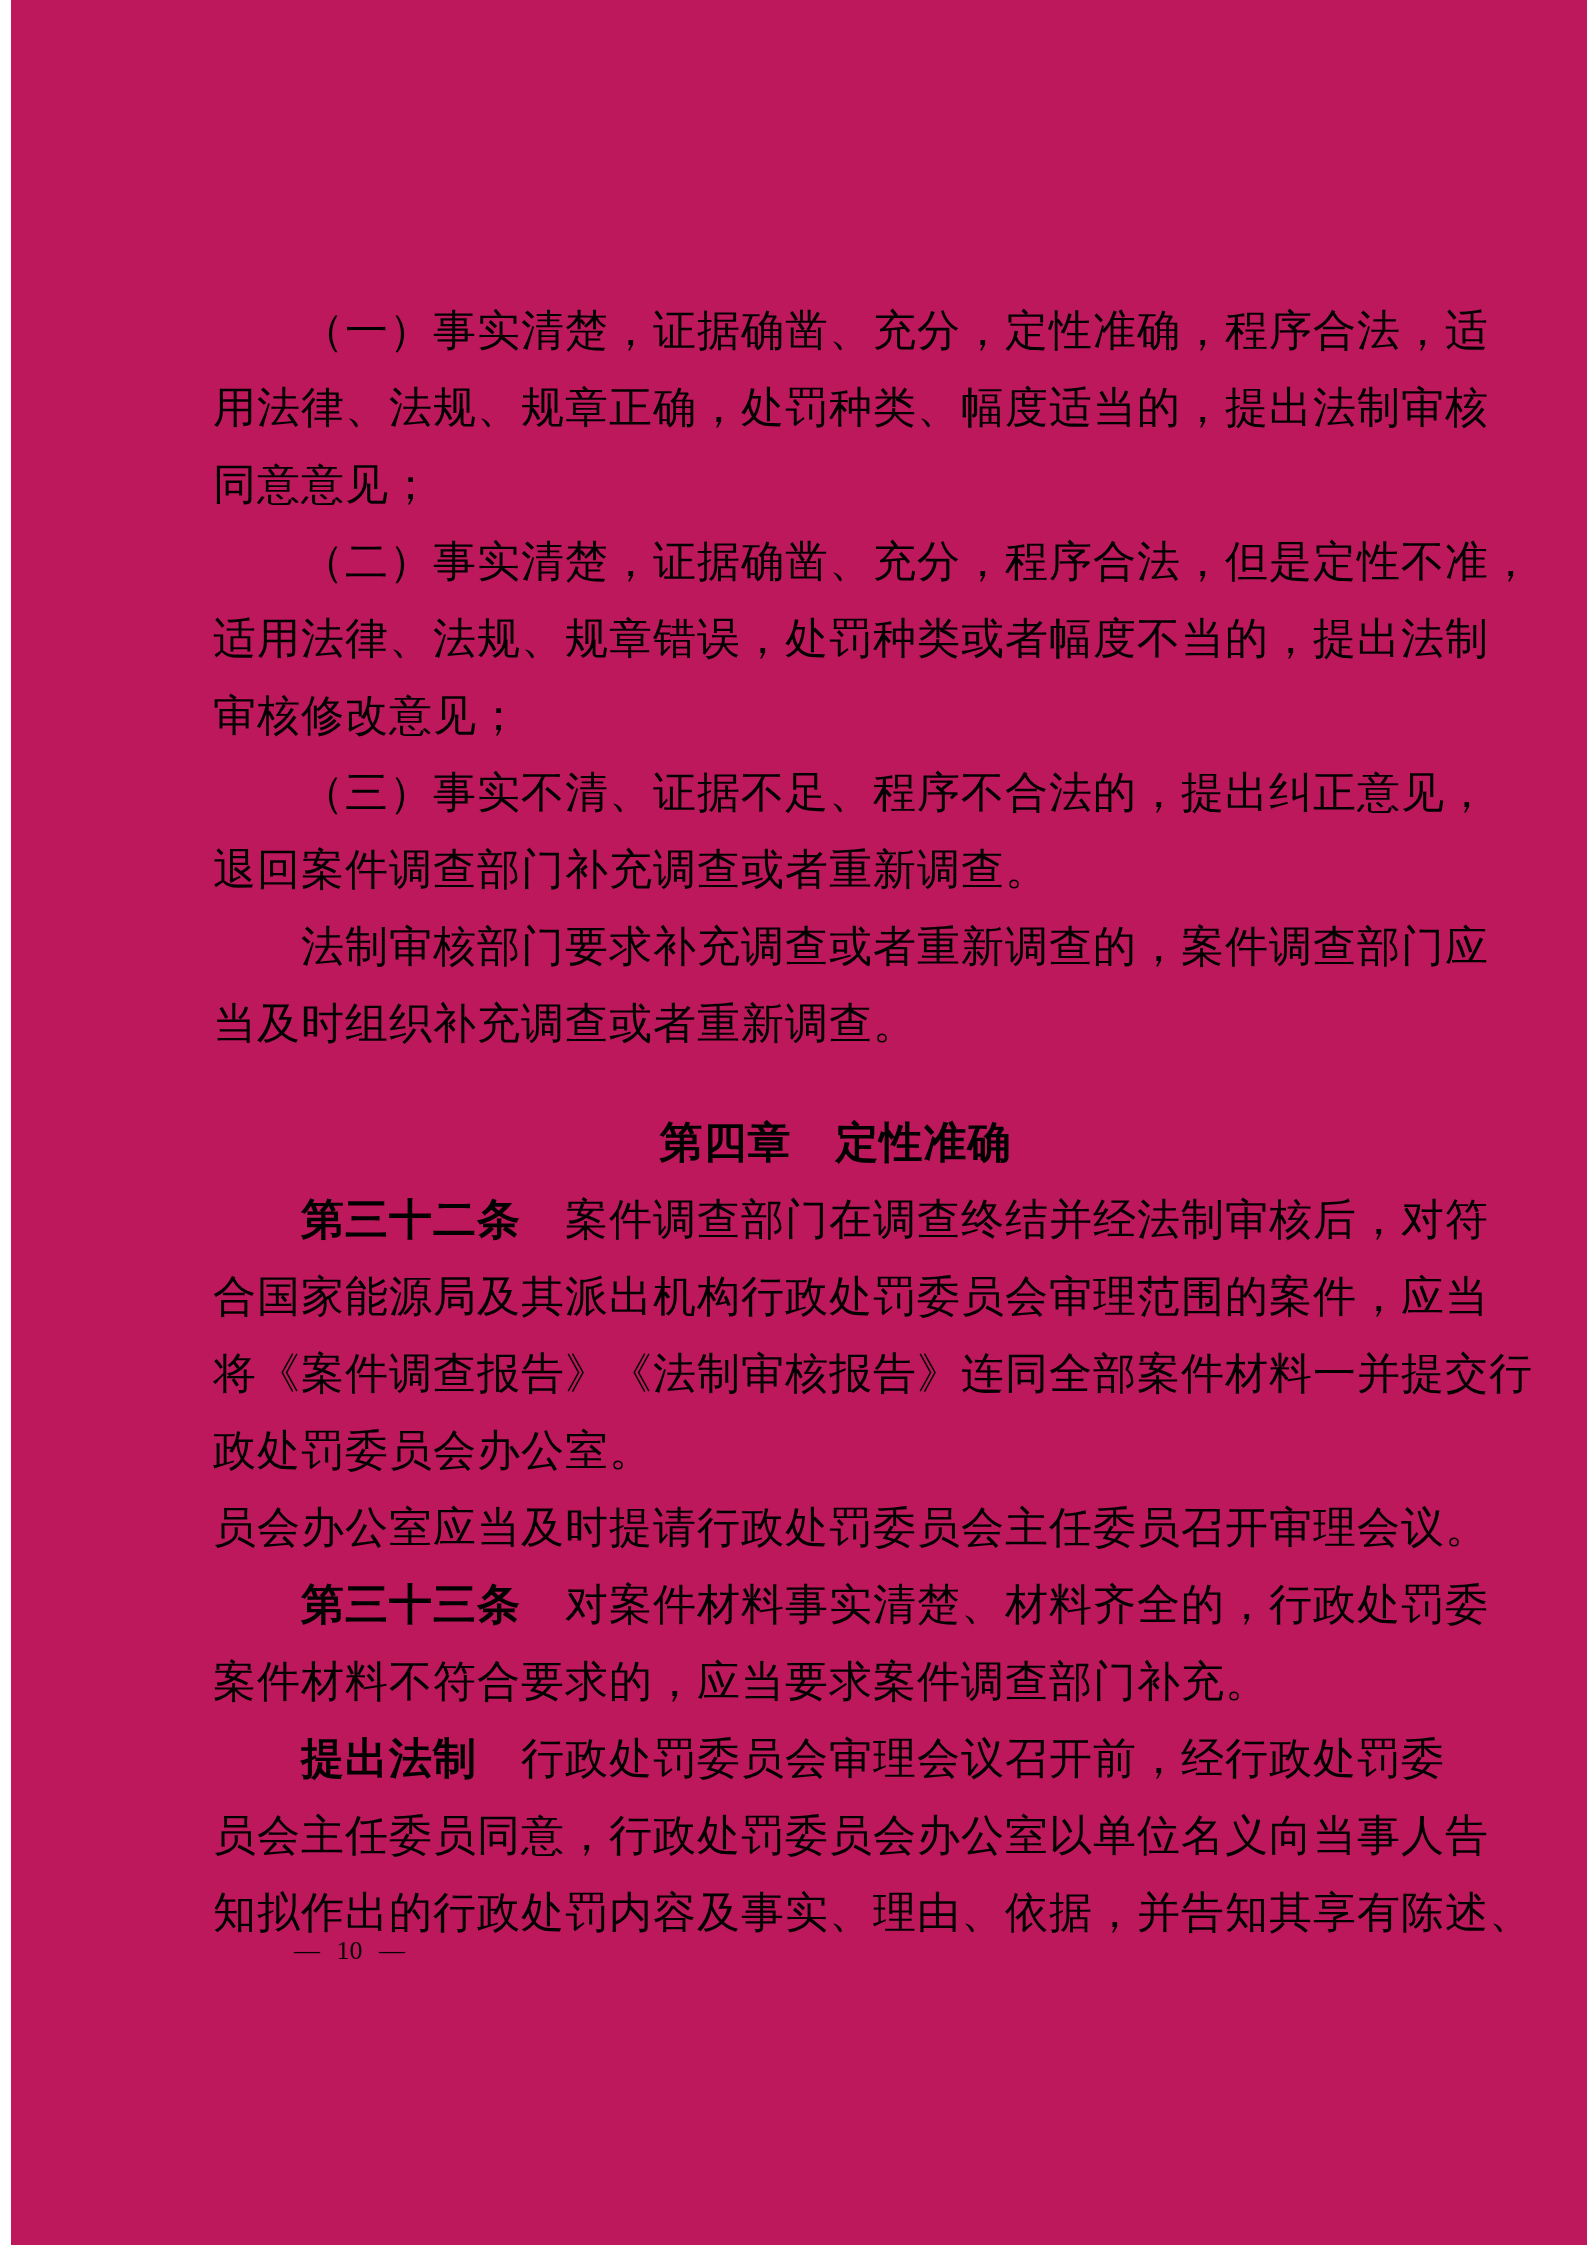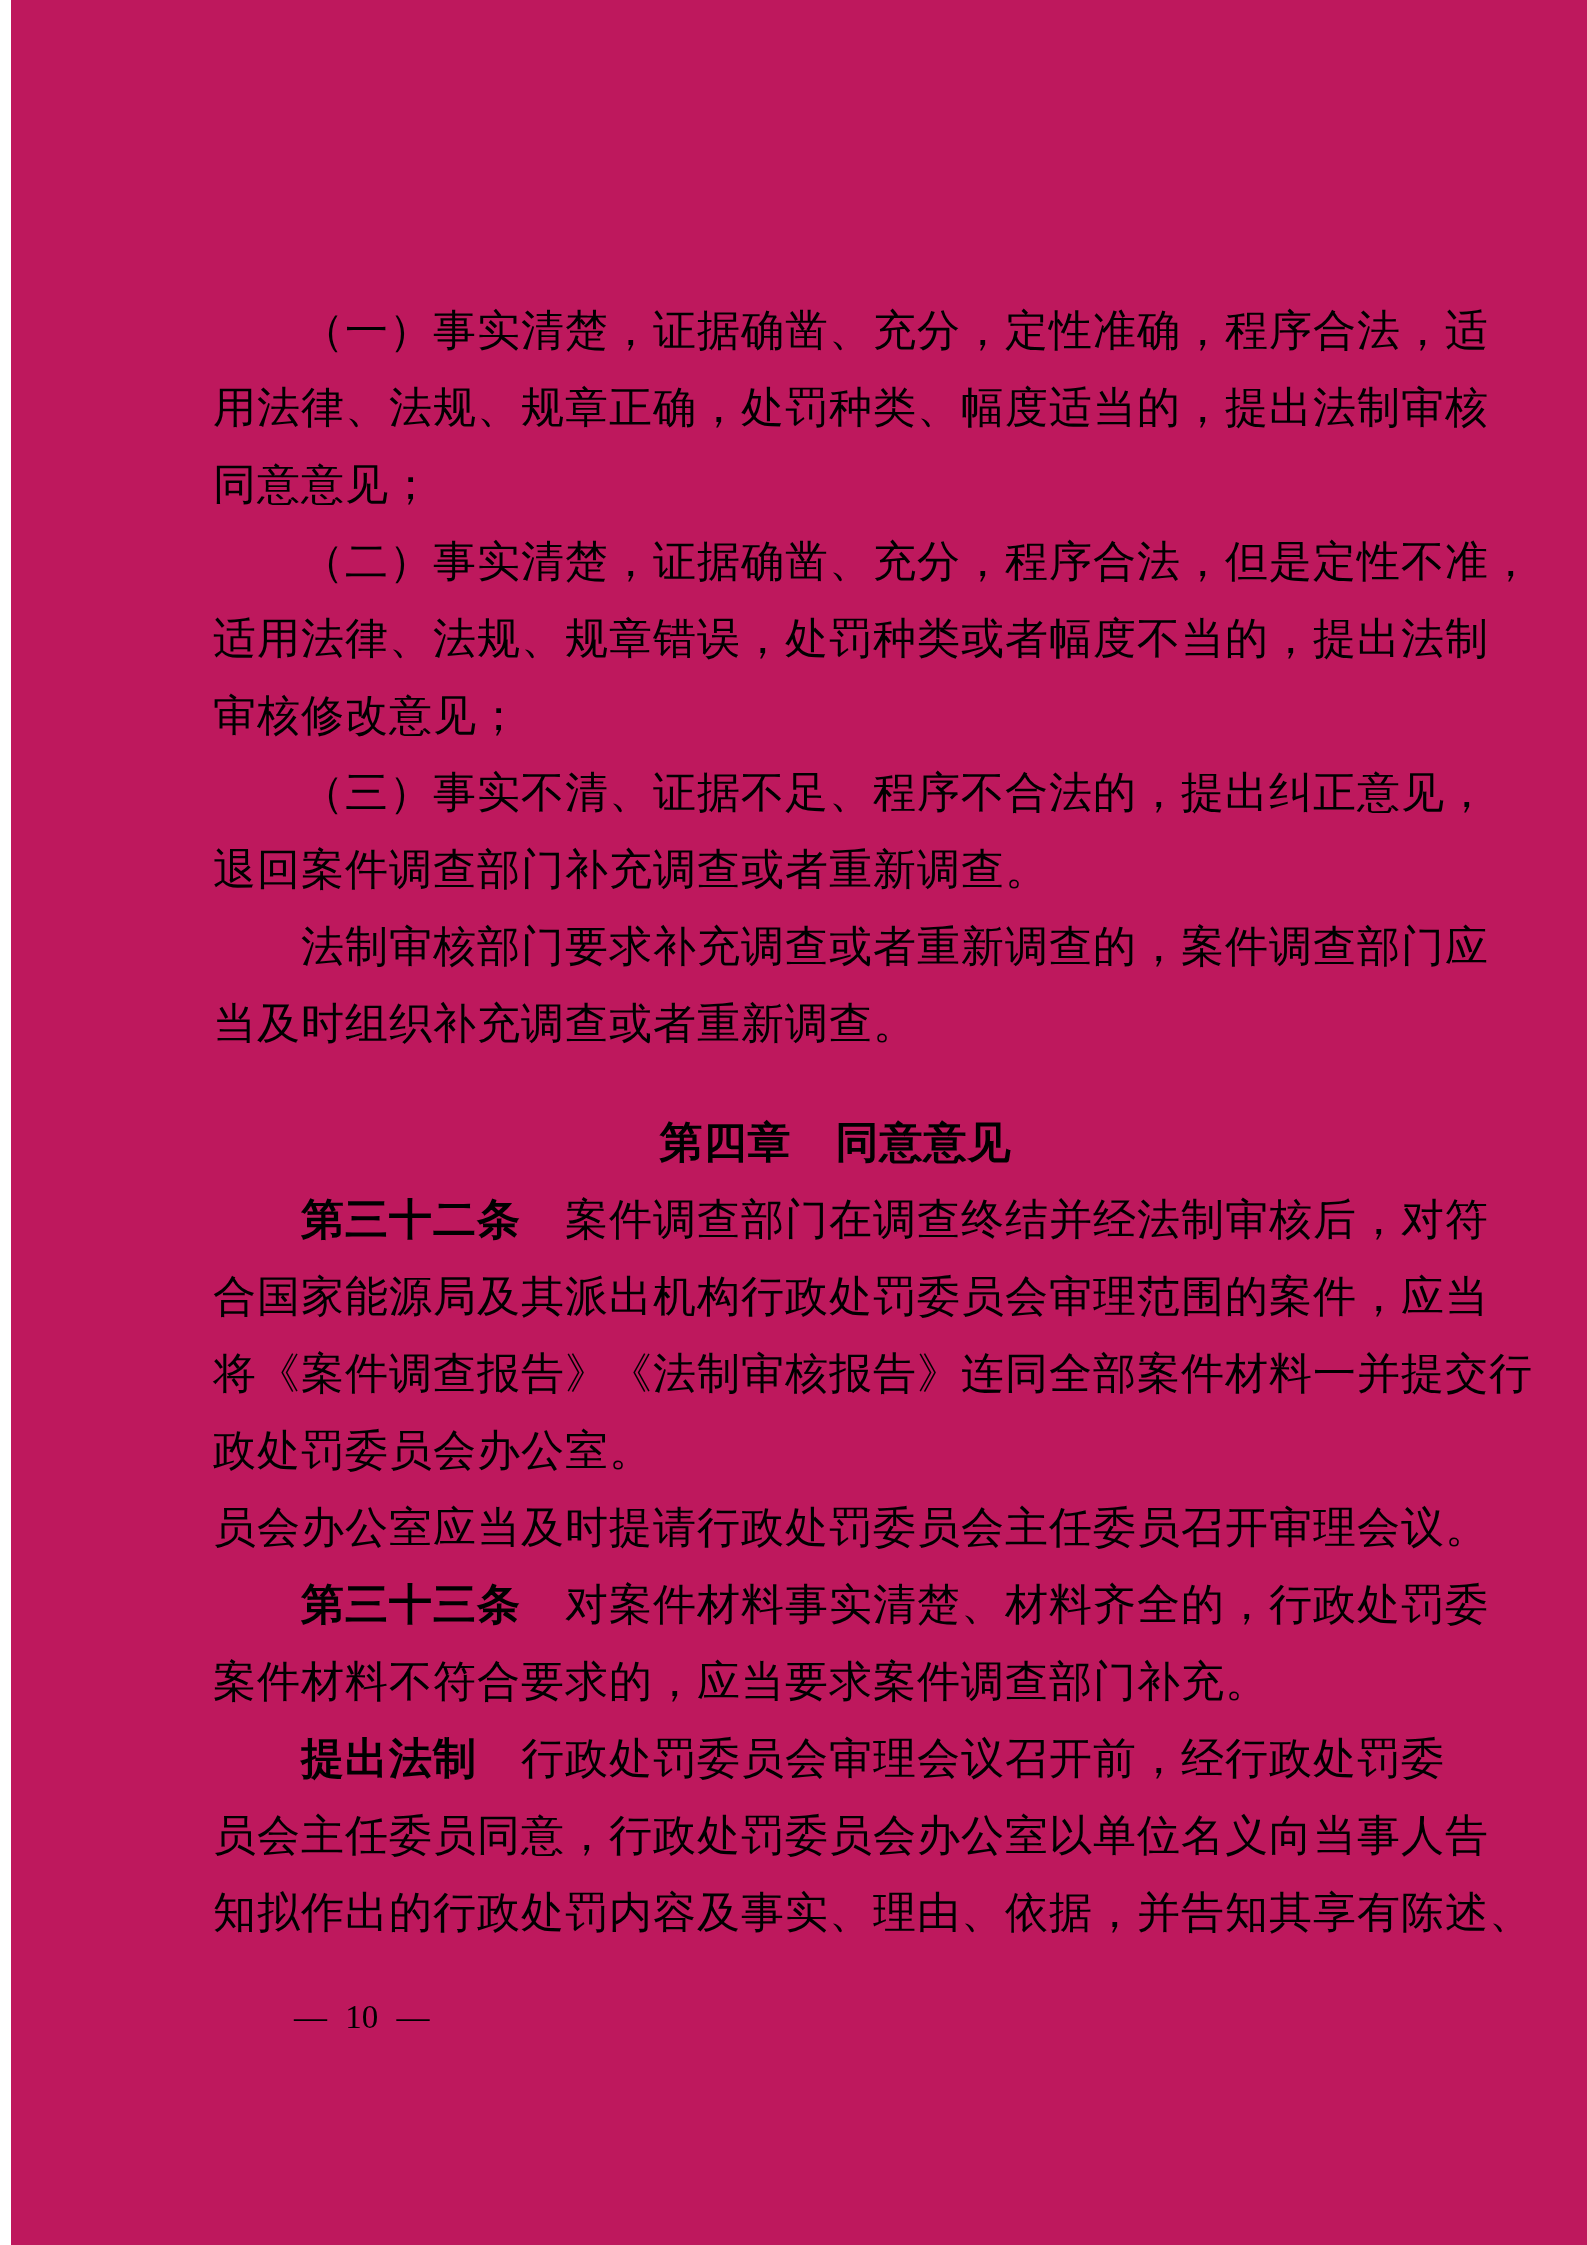--- a/index.html
+++ b/index.html
@@ -41,23 +41,23 @@
     text-align: center;
     font-weight: bold;
   }
   .article-no {
     font-weight: bold;
     font-family: Liberation Serif, serif;
   }
   .footer {
     position: absolute;
     left: 283px;
-    top: 1994px;
+    top: 1928px;
     font-family: "Liberation Serif", "DejaVu Serif", serif;
-    font-size: 33px;
+    font-size: 26px;
     line-height: 46px;
     color: #000000;
     word-spacing: 10px;
     white-space: nowrap;
   }
 </style>
 </head>
 <body>
 
 <div class="page">
@@ -69,21 +69,21 @@
     <div class="line indent">（二）事实清楚，证据确凿、充分，程序合法，但是定性不准，</div>
     <div class="line">适用法律、法规、规章错误，处罚种类或者幅度不当的，提出法制</div>
     <div class="line">审核修改意见；</div>
     <div class="line indent">（三）事实不清、证据不足、程序不合法的，提出纠正意见，</div>
     <div class="line">退回案件调查部门补充调查或者重新调查。</div>
     <div class="line indent">法制审核部门要求补充调查或者重新调查的，案件调查部门应</div>
     <div class="line">当及时组织补充调查或者重新调查。</div>
 
     <div class="spacer"></div>
 
-    <div class="line chapter">第四章　同意意见</div>
+    <div class="line chapter">第四章　定性准确</div>
 
     <div class="line indent"><span class="article-no">第三十二条</span><span>　案件调查部门在调查终结并经法制审核后，对符</span></div>
     <div class="line">合国家能源局及其派出机构行政处罚委员会审理范围的案件，应当</div>
     <div class="line">将《案件调查报告》《法制审核报告》连同全部案件材料一并提交行</div>
     <div class="line">政处罚委员会办公室。</div>
     <div class="line">员会办公室应当及时提请行政处罚委员会主任委员召开审理会议。</div>
     <div class="line indent"><span class="article-no">第三十三条</span><span>　对案件材料事实清楚、材料齐全的，行政处罚委</span></div>
     <div class="line">案件材料不符合要求的，应当要求案件调查部门补充。</div>
     <div class="line indent"><span class="article-no">提出法制</span><span>　行政处罚委员会审理会议召开前，经行政处罚委</span></div>
     <div class="line">员会主任委员同意，行政处罚委员会办公室以单位名义向当事人告</div>

